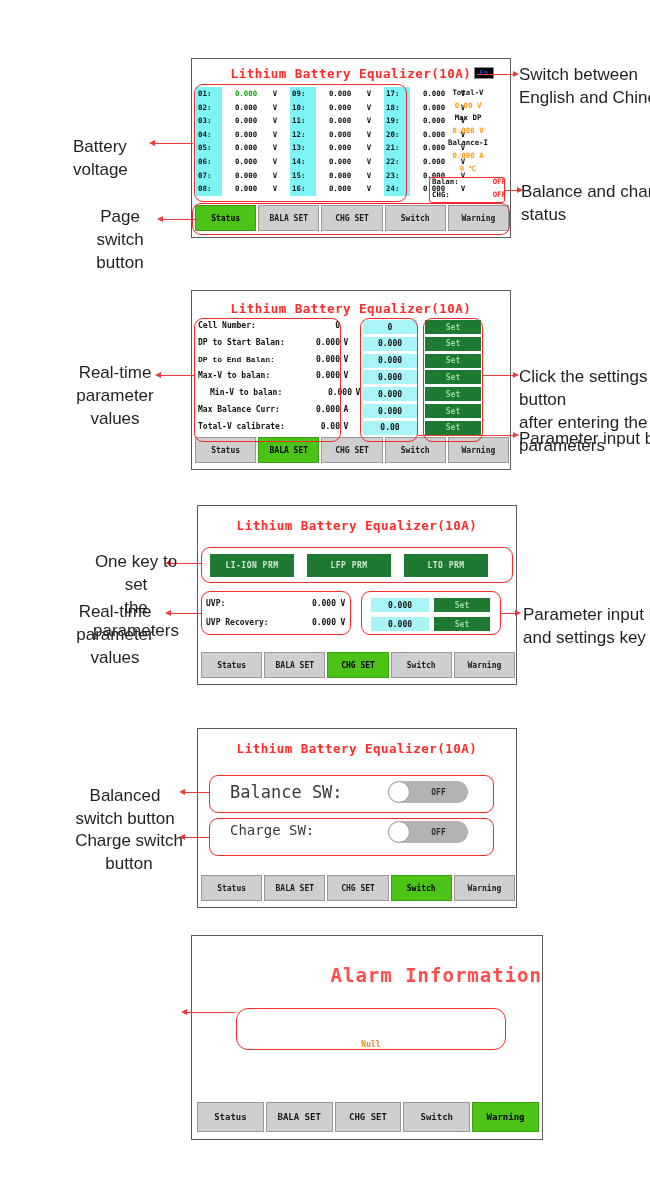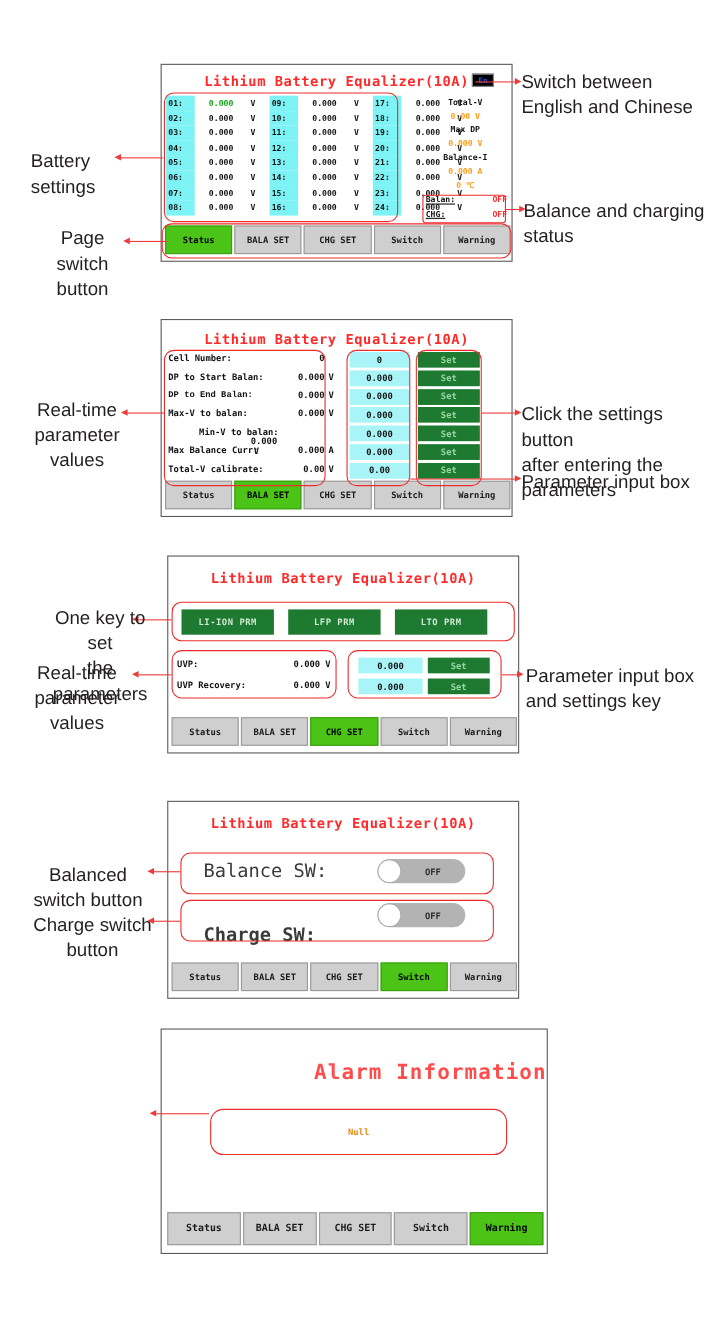--- a/index.html
+++ b/index.html
@@ -1,21 +1,21 @@
 <!DOCTYPE html>
 <html><head>
 <meta charset="utf-8">
 <style>
   html,body{margin:0;padding:0;}
   body{
     width:650px;height:1200px;background:#ffffff;
     font-family:"Liberation Sans", sans-serif;
     position:relative;overflow:hidden;
   }
-  .canvas{position:relative;width:589px;height:1200px;}
+  .canvas{position:relative;width:589px;height:1200px;margin-left:45px;}
 
   
   .anno{
     position:absolute;font-family:"Liberation Sans",sans-serif;
     font-size:17px;color:#231f20;line-height:1.35;
   }
   .anno.right{text-align:left;}
   .anno.left{text-align:center;}
 
   
@@ -49,21 +49,21 @@
   .cnum{width:26px;background:#7df3f5;color:#111;padding-left:2px;box-sizing:border-box;}
   .cval{width:48px;text-align:center;color:#111;}
   .cval.green{color:#18a318;}
   .cunit{width:10px;text-align:center;color:#111;}
 
   .sidecol{position:absolute;width:76px;text-align:center;
     font-family:"DejaVu Sans Mono","Liberation Mono",monospace;font-size:7.4px;font-weight:bold;}
   .sl{color:#111;height:12.6px;line-height:12.6px;}
   .sv{color:#ff9c1a;height:12.6px;line-height:12.6px;}
   .stat{display:flex;justify-content:space-between;font-size:7.4px;height:12.6px;line-height:12.6px;padding:0 2px;}
-  .stat .k{color:#111;text-decoration:underline;}
+  .stat .k{color:#111;}
   .stat .v{color:#ff2a2a;}
 
   .enbtn{
     position:absolute;background:#000000;border:1px solid #8a8a8a;
     color:#2a4fd8;font-size:7px;font-weight:bold;text-align:center;
     font-family:"DejaVu Sans Mono","Liberation Mono",monospace;
     box-sizing:border-box;
   }
 
   
@@ -108,21 +108,21 @@
   .toggle{position:absolute;background:#b3b3b3;border-radius:999px;display:flex;align-items:center;}
   .toggle .knob{width:20px;height:20px;border-radius:50%;background:#ffffff;margin-left:1px;
     box-shadow:0 0 1px rgba(0,0,0,.35);}
   .toggle .tl{flex:1;text-align:center;font-family:"DejaVu Sans Mono","Liberation Mono",monospace;
     font-size:8px;font-weight:bold;color:#2d2d2d;}
 
   
   .alarmtitle{position:absolute;width:100%;text-align:right;color:#ff4d4d;
     font-family:"DejaVu Sans Mono","Liberation Mono",monospace;font-weight:bold;}
   .alarmbox{position:absolute;border:1.6px solid #ee2c2c;border-radius:12px;
-    display:flex;align-items:center;justify-content:center;box-sizing:border-box;}
+    display:flex;align-items:flex-end;justify-content:center;box-sizing:border-box;}
   .alarmbox span{font-family:"DejaVu Sans Mono","Liberation Mono",monospace;
     font-size:8px;font-weight:bold;color:#e88a1a;}
 </style>
 </head>
 <body>
 
 <div class="canvas">
 
   <div class="screen" style="left:146px;top:58px;width:320px;height:180px;">
     <div class="title" style="position:absolute;left:0;top:7px;font-size:12.5px;">Lithium Battery Equalizer(10A)</div>
@@ -287,21 +287,21 @@
         <div class="tab">Switch</div>
         <div class="tab">Warning</div>
       </div>
   </div>
 
   <div class="hl" style="left:149px;top:84px;width:213px;height:118px;"></div>
   <div class="hl sq" style="left:384px;top:177px;width:76px;height:26px;"></div>
   <div class="hl" style="left:147px;top:203px;width:318px;height:32px;"></div>
 
   <div class="arrow to-left" style="left:110px;top:143px;width:38px;"></div>
-  <div class="anno left" style="left:28px;top:136px;width:82px;text-align:left;white-space:pre-line;">Battery settings</div>
+  <div class="anno left" style="left:28px;top:136px;width:82px;text-align:left;white-space:pre-line;">Battery voltage</div>
 
   <div class="arrow to-left" style="left:118px;top:219px;width:34px;"></div>
   <div class="anno left" style="left:30px;top:206px;width:90px;white-space:pre-line;">Page switch
 button</div>
 
   <div class="arrow to-right" style="left:432px;top:74px;width:36px;"></div>
   <div class="anno right" style="left:474px;top:64px;width:165px;white-space:pre-line;">Switch between
 English and Chinese</div>
 
   <div class="arrow to-right" style="left:460px;top:190px;width:12px;"></div>
@@ -332,21 +332,21 @@
         </div>
         <div class="inbox" style="left: 171px; top: 62.6px; width: 54px; height: 14px; font-size: 8px;">0.000</div>
         <div class="setbtn" style="left: 233px; top: 62.6px; width: 56px; height: 14px; font-size: 8px;">Set</div>
         <div class="prow" style="left: 6px; top: 80.4px; font-size: 8px; width: 160px;">
           <span class="plabel" style="width: 104px;">Max-V to balan:</span>
           <span class="pval" style="width: 38px;">0.000</span>
           <span class="punit" style="width: 12px;">V</span>
         </div>
         <div class="inbox" style="left: 171px; top: 79.4px; width: 54px; height: 14px; font-size: 8px;">0.000</div>
         <div class="setbtn" style="left: 233px; top: 79.4px; width: 56px; height: 14px; font-size: 8px;">Set</div>
-        <div class="prow" style="left: 6px; top: 97.2px; font-size: 8px; width: 160px; flex-direction: column;">
+        <div class="prow" style="left: 18px; top: 97.2px; font-size: 8px; width: 160px;">
           <span class="plabel" style="width: 104px;">Min-V to balan:</span>
           <span class="pval" style="width: 38px;">0.000</span>
           <span class="punit" style="width: 12px;">V</span>
         </div>
         <div class="inbox" style="left: 171px; top: 96.2px; width: 54px; height: 14px; font-size: 8px;">0.000</div>
         <div class="setbtn" style="left: 233px; top: 96.2px; width: 56px; height: 14px; font-size: 8px;">Set</div>
         <div class="prow" style="left: 6px; top: 114px; font-size: 8px; width: 160px;">
           <span class="plabel" style="width: 104px;">Max Balance Curr:</span>
           <span class="pval" style="width: 38px;">0.000</span>
           <span class="punit" style="width: 12px;">A</span>
@@ -435,21 +435,21 @@
 
   <div class="screen" style="left:152px;top:728px;width:320px;height:180px;">
     <div class="title" style="position:absolute;left:0;top:12px;font-size:12.5px;">Lithium Battery Equalizer(10A)</div>
 
     <div class="swlabel" style="left:32px;top:53px;font-size:17px;">Balance SW:</div>
     <div class="toggle" style="left:190px;top:52px;width:80px;height:22px;">
       <div class="knob"></div>
       <div class="tl">OFF</div>
     </div>
 
-    <div class="swlabel" style="left:32px;top:111px;font-size:17px;font-weight:bold;">Charge SW:</div>
+    <div class="swlabel" style="left:32px;top:93px;font-size:14px;">Charge SW:</div>
     <div class="toggle" style="left:190px;top:92px;width:80px;height:22px;">
       <div class="knob"></div>
       <div class="tl">OFF</div>
     </div>
 
     <div class="tabs" style="left:3px;top:146px;width:314px;height:26px;font-size:8px;" id="tabs4">
         <div class="tab">Status</div>
         <div class="tab">BALA SET</div>
         <div class="tab">CHG SET</div>
         <div class="tab active">Switch</div>

